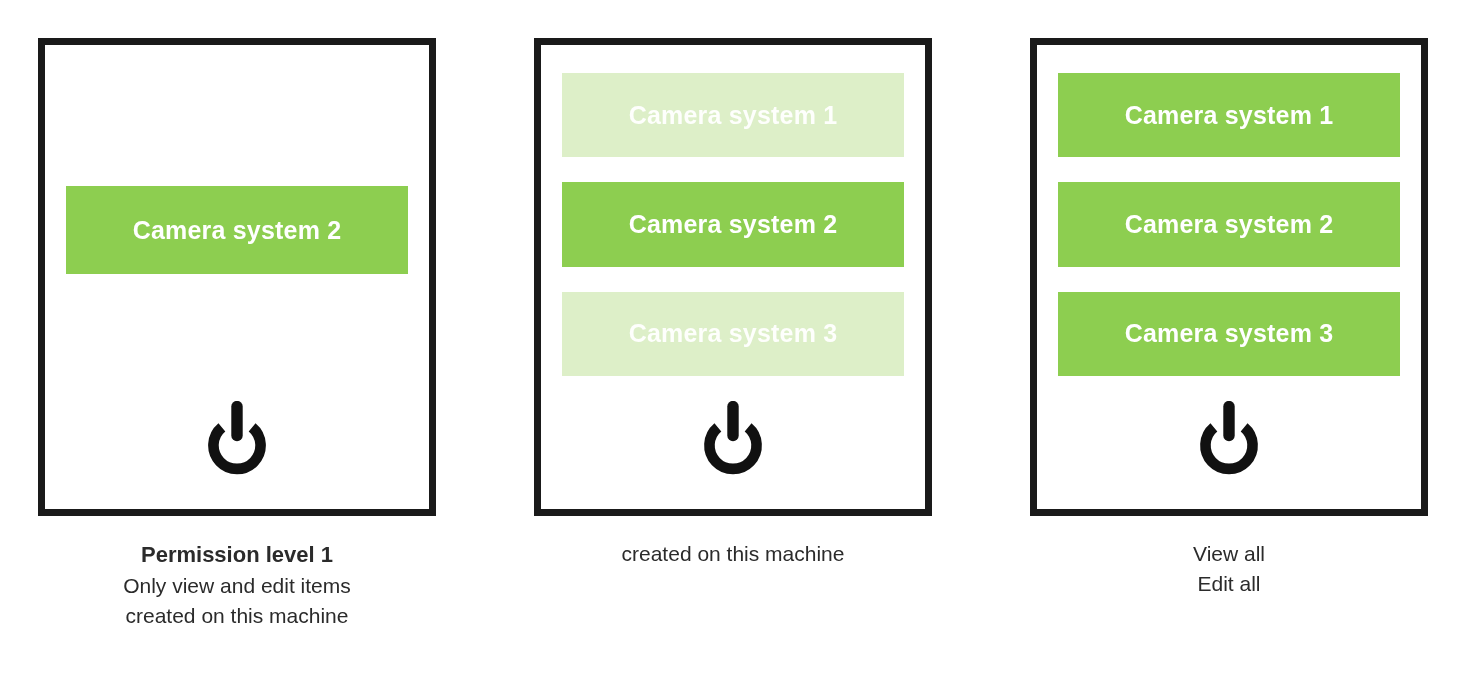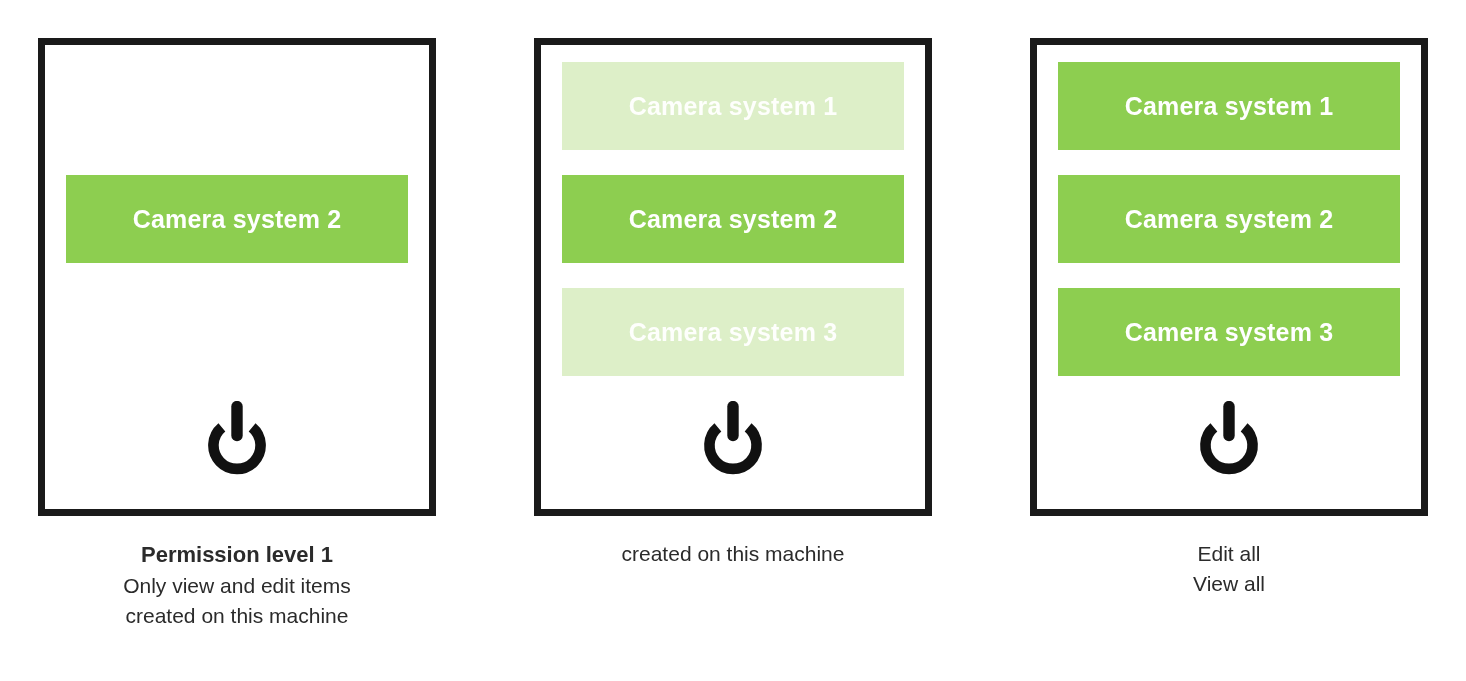--- a/index.html
+++ b/index.html
@@ -24,21 +24,21 @@
   }
   .panel {
     width: 398px;
     height: 478px;
     box-sizing: border-box;
     border: 7px solid var(--border, #1a1a1a);
     background: #ffffff;
     display: flex;
     flex-direction: column;
     align-items: center;
-    padding: 17px 0 30px;
+    padding: 28px 0 30px;
   }
   .btn {
     width: 342px;
     height: 88px;
     margin-bottom: 25px;
     display: flex;
     align-items: center;
     justify-content: center;
     background: var(--green, #8dce50);
     color: #ffffff;
@@ -113,18 +113,18 @@
       <div class="btn" data-state="editable">Camera system 2</div>
       <div class="btn" data-state="editable">Camera system 3</div>
       <div class="power">
         <svg width="76" height="78" viewBox="0 0 100 100" aria-hidden="true">
           <path d="M50 6 L50 44" stroke="#111111" stroke-width="15" stroke-linecap="round" fill="none"></path>
           <path d="M69.9 33.3 A31 31 0 1 1 30.1 33.3" stroke="#111111" stroke-width="14" fill="none"></path>
         </svg>
       </div>
     </div>
     <div class="caption">
+      <div class="caption-line">View all</div>
       <div class="caption-line">Edit all</div>
-      <div class="caption-line">View all</div>
     </div>
   </div>
 
 </div>
 
 </body></html>

